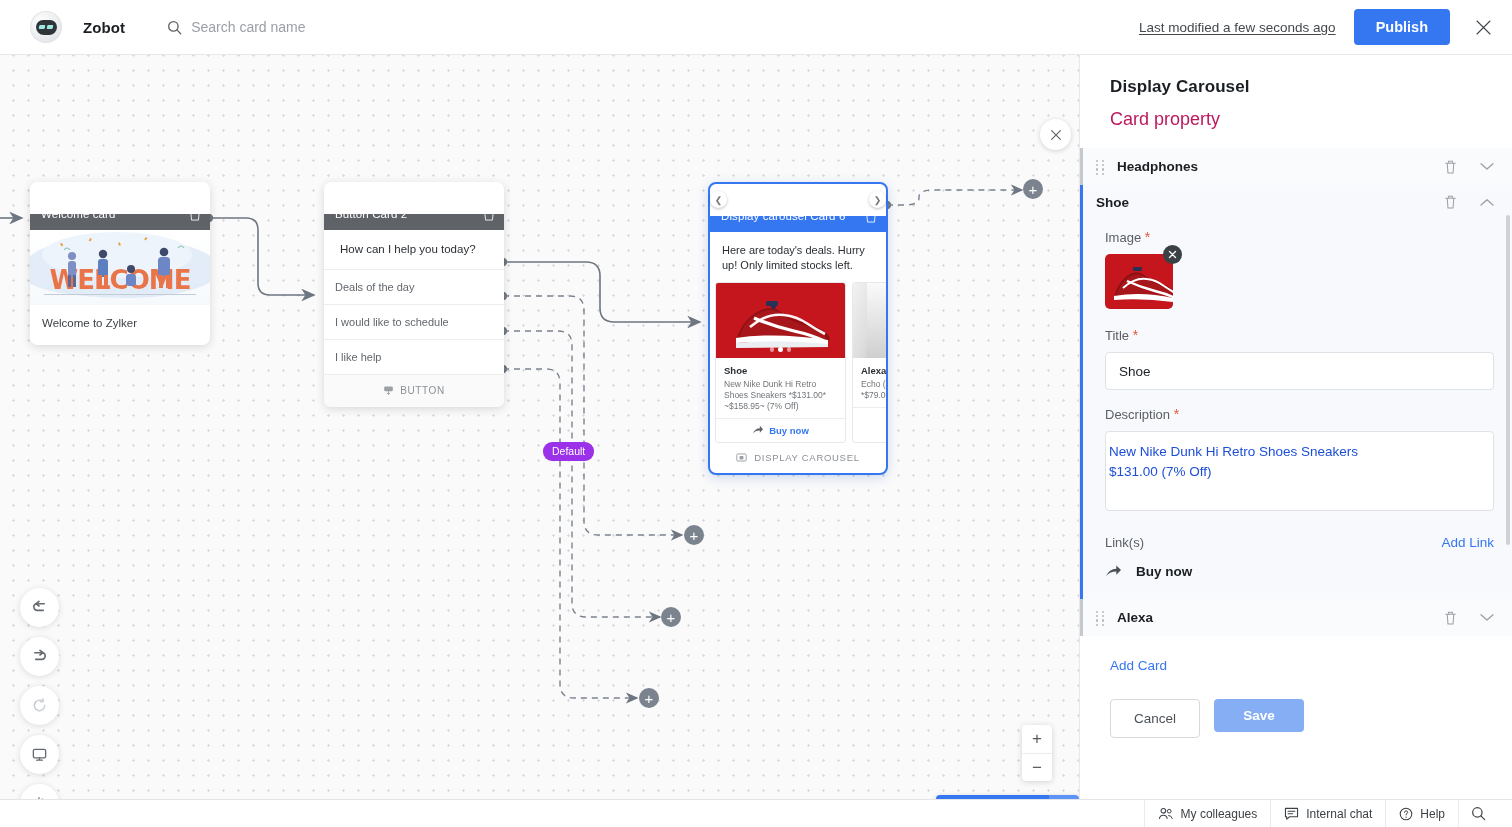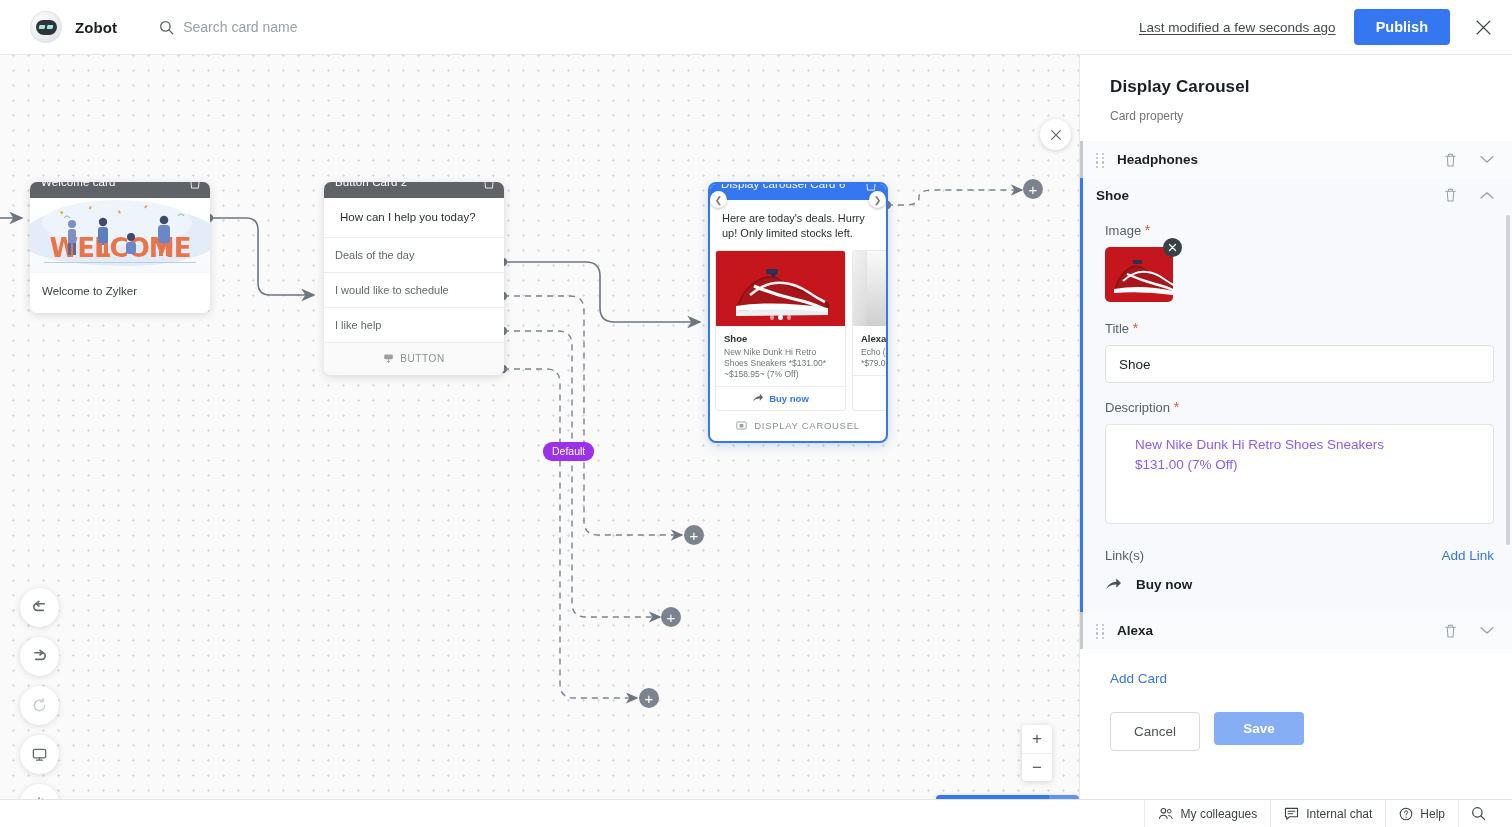--- a/index.html
+++ b/index.html
@@ -14,21 +14,21 @@
 
   
   .topbar {
     height: 55px; flex: 0 0 55px;
     background: #fff;
     border-bottom: 1px solid #e6e8ea;
     display: flex; align-items: center;
     padding: 0 14px 0 30px;
     position: relative; z-index: 40;
   }
-  .brand { display: flex; align-items: center; gap: 13px; }
+  .brand { display: flex; align-items: center; gap: 21px; }
   .bot-avatar {
     width: 32px; height: 32px; border-radius: 50%;
     background: radial-gradient(circle at 35% 30%, #fdfdfd 0%, #e9ebee 60%, #dcdfe3 100%);
     display: flex; align-items: center; justify-content: center;
     box-shadow: 0 0 0 1px #e3e5e9 inset;
   }
   .bot-face {
     width: 21px; height: 15px; border-radius: 8px 8px 9px 9px;
     background: #2e3438; position: relative;
     display: flex; align-items: center; justify-content: center; gap: 2px;
@@ -83,21 +83,21 @@
   }
 
   
   .edges { position: absolute; inset: 0; width: 1080px; height: 772px; pointer-events: none; }
 
   
   .node { position: absolute; border-radius: 7px; background: #fff;
           box-shadow: 0 2px 9px rgba(30,35,45,.16); overflow: hidden; }
   .node-head {
     height: 15px; display: flex; align-items: center; justify-content: space-between;
-    padding: 0 9px 16px 11px; color: #fff; font-size: 11.5px; letter-spacing: .1px;
+    padding: 0 9px 16px 11px; color: #fff; font-size: 11.5px; letter-spacing: .1px; margin-top: 32px;
   }
   .node-head.grey { background: #5f6368; }
   .node-head.blue { background: #3577f1; }
   .trash-mini { width: 12px; height: 13px; opacity: .9; cursor: pointer; }
 
   
   .n-welcome { left: 30px; top: 127px; width: 180px; }
   .welcome-img {
     height: 75px; position: relative; overflow: hidden;
     background: linear-gradient(180deg,#ffffff 0%,#f6f9fc 100%);
@@ -191,21 +191,21 @@
     position: absolute; left: 936px; top: 740px; display: flex; z-index: 15;
     border-radius: 4px; overflow: hidden; box-shadow: 0 1px 5px rgba(0,0,0,.18);
   }
   .test-bot-label { background: #3577f1; color: #fff; font-size: 13.5px; font-weight: 600; padding: 7px 14px; cursor: pointer; }
   .test-bot-eye { background: #5d93f5; color: #fff; width: 30px; display: flex; align-items: center; justify-content: center; cursor: pointer; }
 
   
   .panel { flex: 1; background: #fff; position: relative; display: flex; flex-direction: column; min-width: 0; }
   .panel-scroll { flex: 1; overflow: hidden; padding: 22px 0 0 0; position: relative; }
   .panel-title { font-size: 17px; font-weight: 700; color: #1b1f23; padding: 0 30px; letter-spacing: .1px; }
-  .panel-sub { font-size: 12px; color: #737373; padding: 12px 30px 18px; }
+  .panel-sub { font-size: 18px; color: #be185d; padding: 12px 30px 18px; }
 
   .acc {
     margin: 0 0 0 0; border-left: 3px solid #c5c9ce; background: #fafbfc;
   }
   .acc.active { border-left-color: #3577f1; background: #f7f9fd; }
   .acc-head { height: 37px; display: flex; align-items: center; padding: 0 18px 0 13px; }
   .acc.active .acc-head { height: 34px; }
   .grip { width: 9px; height: 13px; margin-right: 12px; display: grid; grid-template-columns: 3px 3px; gap: 2px 3px; }
   .grip i { width: 2.2px; height: 2.2px; background: #b5babf; border-radius: 50%; display: block; }
   .acc-name { font-size: 13.5px; color: #1b1f23; font-weight: 600; }
@@ -222,23 +222,23 @@
     position: absolute; right: -9px; top: -9px; width: 19px; height: 19px; border-radius: 50%;
     background: #3b4045; color: #fff; font-size: 10px;
     display: flex; align-items: center; justify-content: center; cursor: pointer;
   }
   .txt-input {
     width: 100%; height: 38px; border: 1px solid #dfe2e6; border-radius: 4px;
     background: #fff; padding: 0 13px; font-family: "Liberation Sans", sans-serif;
     font-size: 13.5px; color: #1b1f23; outline: none;
   }
   .txt-area {
-    width: 100%; height: 100px; border: 1px solid #dfe2e6; border-radius: 4px;
-    background: #fff; padding: 10px 29px; font-family: "Liberation Sans", sans-serif;
-    font-size: 13.5px; color: #8b5cf6; line-height: 1.45; outline: none; resize: none;
+    width: 100%; height: 80px; border: 1px solid #dfe2e6; border-radius: 4px;
+    background: #fff; padding: 10px 3px; font-family: "Liberation Sans", sans-serif;
+    font-size: 13.5px; color: #1d4ed8; line-height: 1.45; outline: none; resize: none;
   }
   .gap { height: 16px; }
   .links-row { display: flex; align-items: center; margin-top: 20px; }
   .links-label { font-size: 13px; color: #5a6066; }
   .add-link { margin-left: auto; font-size: 13.5px; color: #3577f1; cursor: pointer; }
   .link-item { display: flex; align-items: center; gap: 14px; margin-top: 14px; font-size: 13.5px; color: #1b1f23; font-weight: 600; }
 
   .add-card { font-size: 13.5px; color: #3577f1; padding: 22px 0 0 30px; cursor: pointer; }
   .panel-foot { padding: 26px 30px 0; display: flex; gap: 14px; }
   .btn-cancel {

